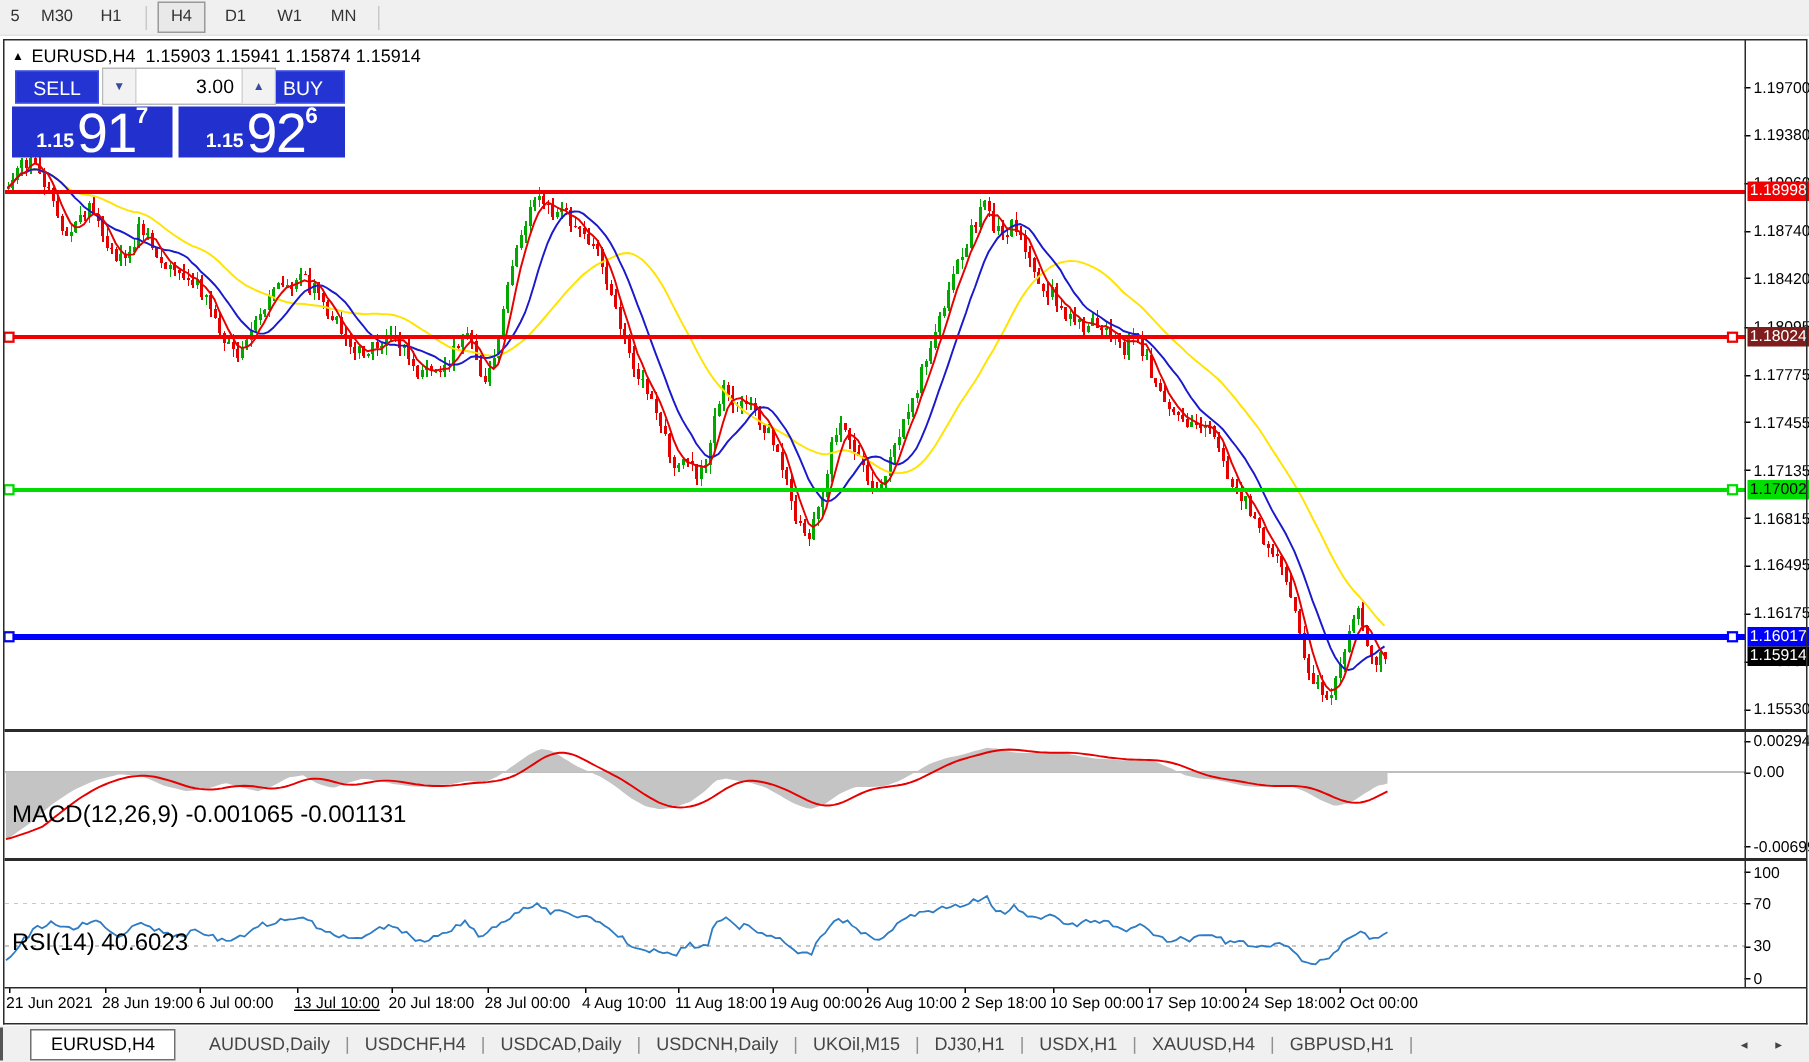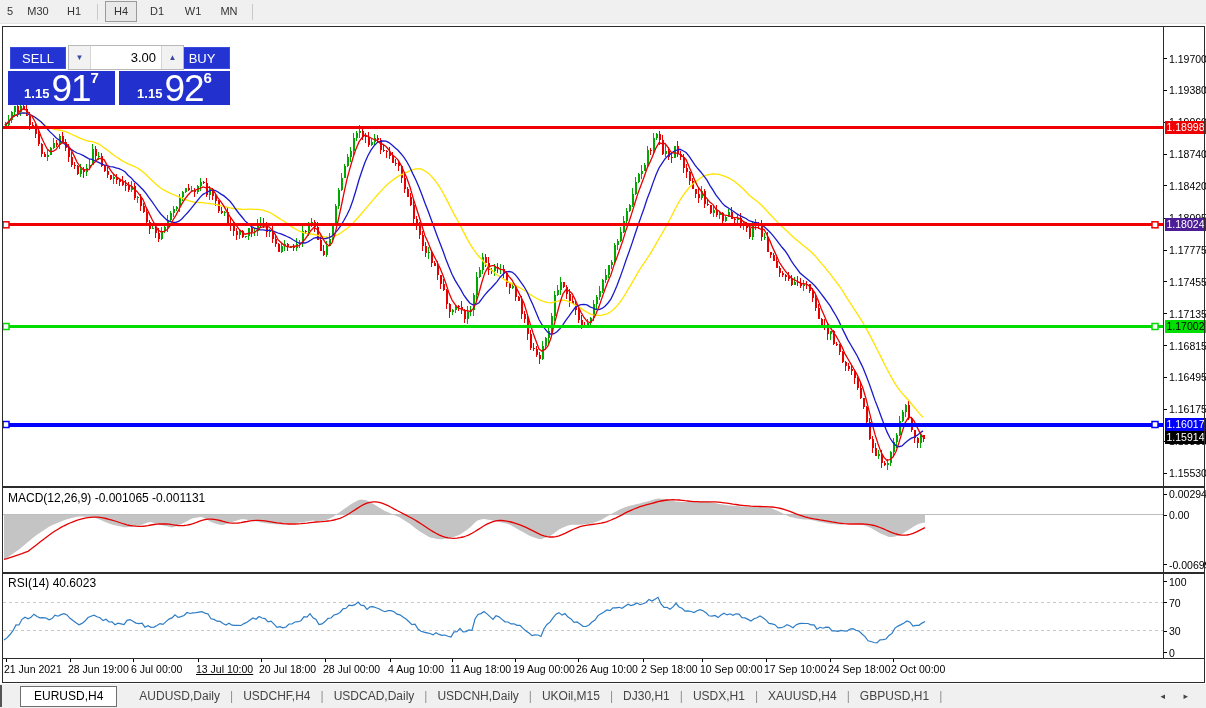--- a/index.html
+++ b/index.html
@@ -10,21 +10,21 @@
            border-bottom:1px solid #e3e3e3;display:flex;align-items:center;}
   .tf-btn{height:19px;line-height:19px;text-align:center;font-size:11px;color:#333;
           border:1px solid transparent;margin-top:0;cursor:default;}
   .tf-btn.active{background:#e9e9e9;border:1px solid #9a9a9a;}
   .tf-sep{width:1px;height:16px;background:#c9c9c9;margin:0 5px;}
   
   .win-border{position:absolute;background:#2b2b2b;z-index:6;}
   .chart-svg{position:absolute;left:0;top:0;z-index:1;}
   .chart-title{position:absolute;left:8px;top:30px;z-index:5;font-size:12px;color:#000;white-space:nowrap;}
   .chart-title .tri{font-size:8px;vertical-align:1px;margin-right:5px;}
-  .ind-label{position:absolute;z-index:5;font-size:12px;color:#000;white-space:nowrap;}
+  .ind-label{position:absolute;z-index:5;font-size:16px;color:#000;white-space:nowrap;margin-top:44px;}
   
   .trade{position:absolute;left:8px;top:45px;width:222px;height:60px;z-index:5;}
   .t-btn{position:absolute;top:2px;width:56px;height:22px;background:#2434d2;color:#fff;
          font-size:13px;text-align:center;line-height:22px;border:1px solid #3a4adf;box-sizing:border-box;cursor:pointer;}
   .t-sell{left:2px;} .t-buy{right:0px;}
   .spin{position:absolute;left:60px;top:0px;width:116px;height:25px;background:#fff;
         border:1px solid #b8b8b8;box-sizing:border-box;display:flex;z-index:6;}
   .spin-btn{width:21px;background:#f2f2f2;border:0;display:flex;align-items:center;justify-content:center;
             font-size:8px;color:#3a4aa0;cursor:pointer;}
   .spin-btn.dn{border-right:1px solid #d5d5d5;}
@@ -714,20 +714,24 @@
 
   <div class="win-border" style="left:2px;top:26px;width:1202px;height:1px;"></div>
   <div class="win-border" style="left:2px;top:26px;width:1px;height:657px;"></div>
   <div class="win-border" style="left:1204px;top:26px;width:1px;height:657px;"></div>
   <div class="win-border" style="left:2px;top:682px;width:1203px;height:1px;"></div>
   <div class="win-border" style="left:3px;top:486px;width:1201px;height:2px;"></div>
   <div class="win-border" style="left:3px;top:572px;width:1201px;height:2px;"></div>
   <div class="win-border" style="left:3px;top:658px;width:1201px;height:1px;"></div>
   <div class="win-border" style="left:1163px;top:26px;width:1px;height:632px;"></div>
 
+  <div class="chart-title">
+    <span class="tri">▲</span><span>EURUSD,H4</span>&nbsp;
+    <span>1.15903 1.15941 1.15874 1.15914</span>
+  </div>
 
   <div class="trade">
     <div class="t-btn t-sell">SELL</div>
     <div class="spin">
       <div class="spin-btn dn">
           <span>▼</span>
         </div>
       <div class="spin-val">3.00</div>
       <div class="spin-btn up">
           <span>▲</span>
@@ -786,21 +790,21 @@
       <div class="tick-label" style="top: 533px;">-0.00699</div>
       <div class="scale-dash" style="top: 555px;"></div>
       <div class="tick-label" style="top: 550px;">100</div>
       <div class="scale-dash" style="top: 576px;"></div>
       <div class="tick-label" style="top: 571px;">70</div>
       <div class="scale-dash" style="top: 605px;"></div>
       <div class="tick-label" style="top: 599px;">30</div>
       <div class="scale-dash" style="top: 626px;"></div>
       <div class="tick-label" style="top: 621px;">0</div>
       <div class="lvl-label" style="top: 95px; background: rgb(240, 0, 0); color: rgb(255, 255, 255);">1.18998</div>
-      <div class="lvl-label" style="top: 192px; background: #4c1d95; color: rgb(255, 255, 255);">1.18024</div>
+      <div class="lvl-label" style="top: 192px; background: #7f1d1d; color: rgb(255, 255, 255);">1.18024</div>
       <div class="lvl-label" style="top: 294px; background: rgb(0, 224, 0); color: rgb(0, 0, 0);">1.17002</div>
       <div class="lvl-label" style="top: 392px; background: rgb(0, 0, 255); color: rgb(255, 255, 255);">1.16017</div>
       <div class="lvl-label" style="top: 405px; background: rgb(0, 0, 0); color: rgb(255, 255, 255);">1.15914</div>
     </div>
 
   <div class="date-axis" id="date-axis">
       <div class="date-tick" style="left: 6px;"></div>
       <div class="date-label" style="left: 4px;">21 Jun 2021</div>
       <div class="date-tick" style="left: 70px;"></div>
       <div class="date-label" style="left: 68px;">28 Jun 19:00</div>

